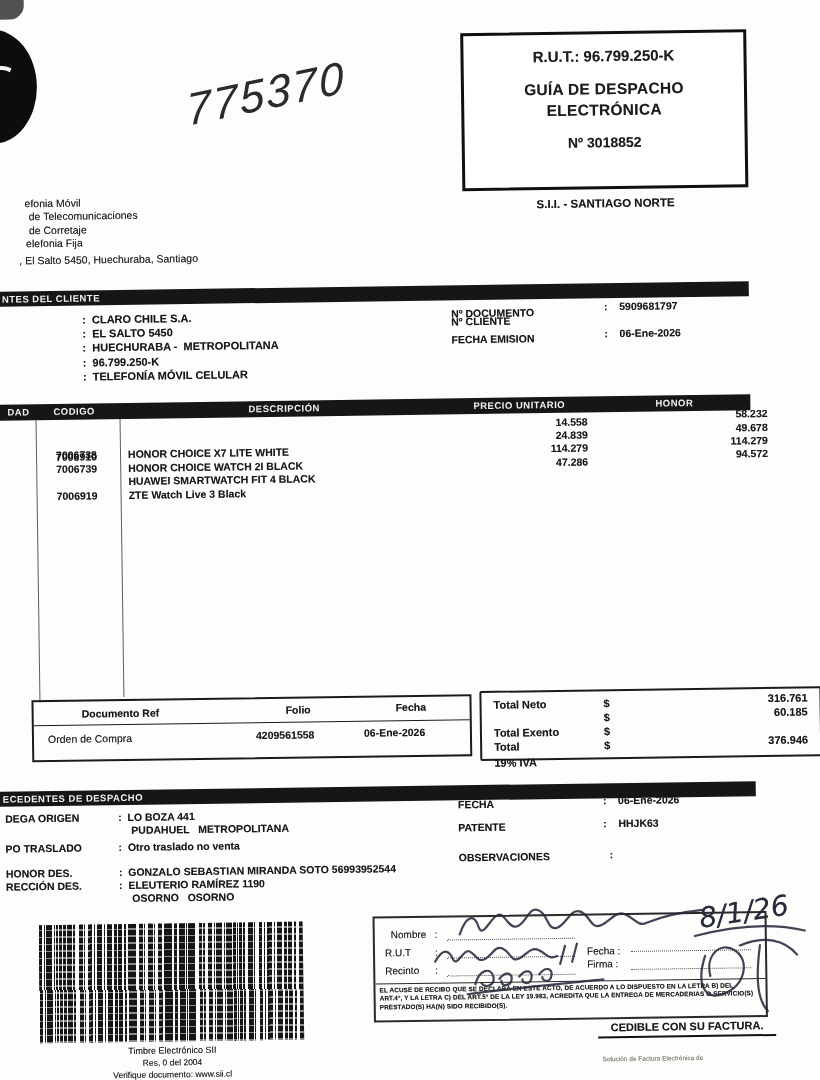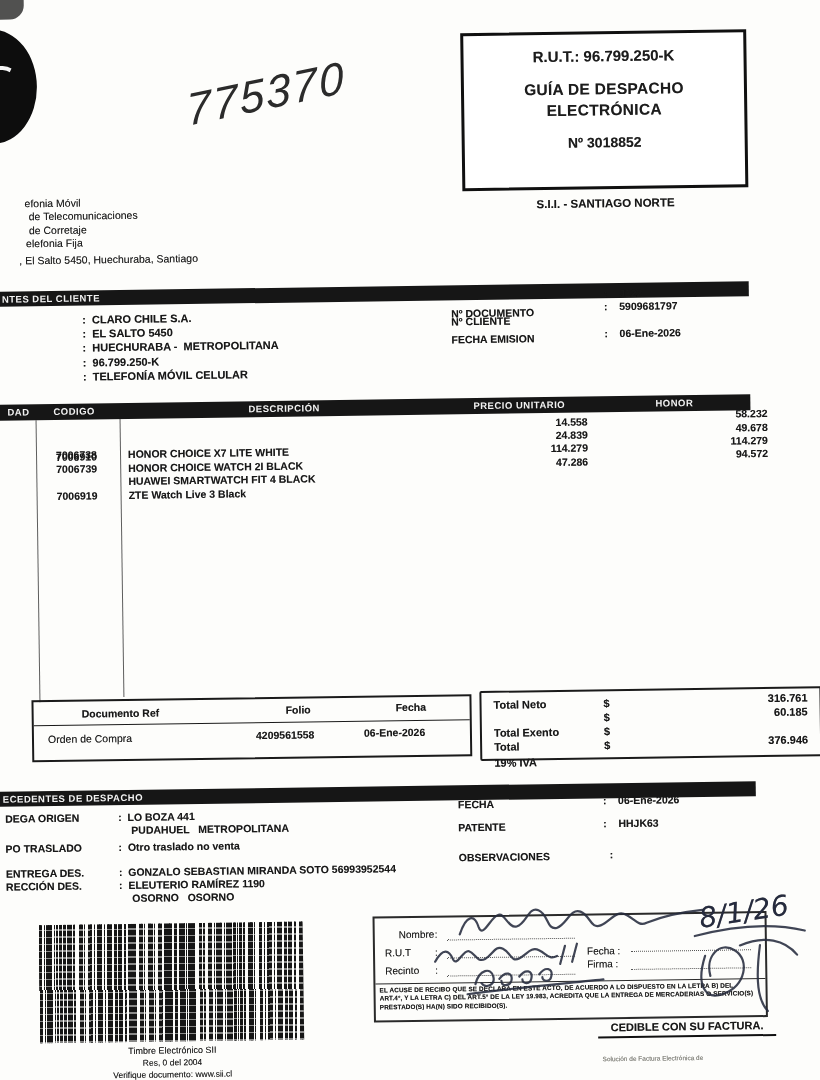--- a/index.html
+++ b/index.html
@@ -141,40 +141,40 @@
     </div>
 
     <div class="bar" style="top:786px;">
       <span style="left:4px;">ECEDENTES DE DESPACHO</span>
     </div>
     <div class="t" style="left:2px;top:807px;">DEGA ORIGEN</div>
     <div class="t" style="left:115px;top:807px;">:  LO BOZA 441</div>
     <div class="t" style="left:128px;top:820px;">PUDAHUEL   METROPOLITANA</div>
     <div class="t" style="left:2px;top:837px;">PO TRASLADO</div>
     <div class="t n" style="left:115px;top:837px;font-weight:700;">:  Otro traslado no venta</div>
-    <div class="t" style="left:2px;top:862px;">ENTREGA DES.</div>
+    <div class="t" style="left:2px;top:862px;">HONOR DES.</div>
     <div class="t" style="left:115px;top:862px;">:  GONZALO SEBASTIAN MIRANDA SOTO 56993952544</div>
     <div class="t" style="left:2px;top:875px;">RECCIÓN DES.</div>
     <div class="t" style="left:115px;top:875px;">:  ELEUTERIO RAMÍREZ 1190</div>
     <div class="t" style="left:128px;top:888px;">OSORNO   OSORNO</div>
 
     <div class="t" style="left:455px;top:799px;">FECHA</div>
     <div class="t" style="left:600px;top:797px;">:    06-Ene-2026</div>
     <div class="t" style="left:455px;top:822px;">PATENTE</div>
     <div class="t" style="left:600px;top:820px;">:    HHJK63</div>
     <div class="t" style="left:455px;top:852px;">OBSERVACIONES</div>
     <div class="t" style="left:606px;top:851px;">:</div>
 
     <div class="barcode"></div>
     <div class="t n" style="left:40px;top:1042px;width:252px;text-align:center;font-size:9px;">Timbre Electrónico SII</div>
     <div class="t n" style="left:40px;top:1054px;width:252px;text-align:center;font-size:8.5px;">Res, 0 del 2004</div>
     <div class="t n" style="left:40px;top:1066px;width:252px;text-align:center;font-size:8.5px;">Verifique documento: www.sii.cl</div>
 
     <div class="box" style="left:368px;top:916px;width:390px;height:102px;border:2px solid #2a2a2a;">
-      <div class="t n" style="left:24px;top:11px;font-size:10px;">Nombre</div>
+      <div class="t n" style="left:16px;top:11px;font-size:10px;">Nombre</div>
       <div class="t n" style="left:60px;top:11px;font-size:10px;">:</div>
       <div class="fieldline" style="left:72px;top:22px;width:128px;"></div>
 
       <div class="t n" style="left:10px;top:29px;font-size:10px;">R.U.T</div>
       <div class="t n" style="left:60px;top:29px;font-size:10px;">:</div>
       <div class="fieldline" style="left:72px;top:40px;width:128px;"></div>
 
       <div class="t n" style="left:10px;top:47px;font-size:10px;">Recinto</div>
       <div class="t n" style="left:60px;top:47px;font-size:10px;">:</div>
       <div class="fieldline" style="left:72px;top:58px;width:128px;"></div>

